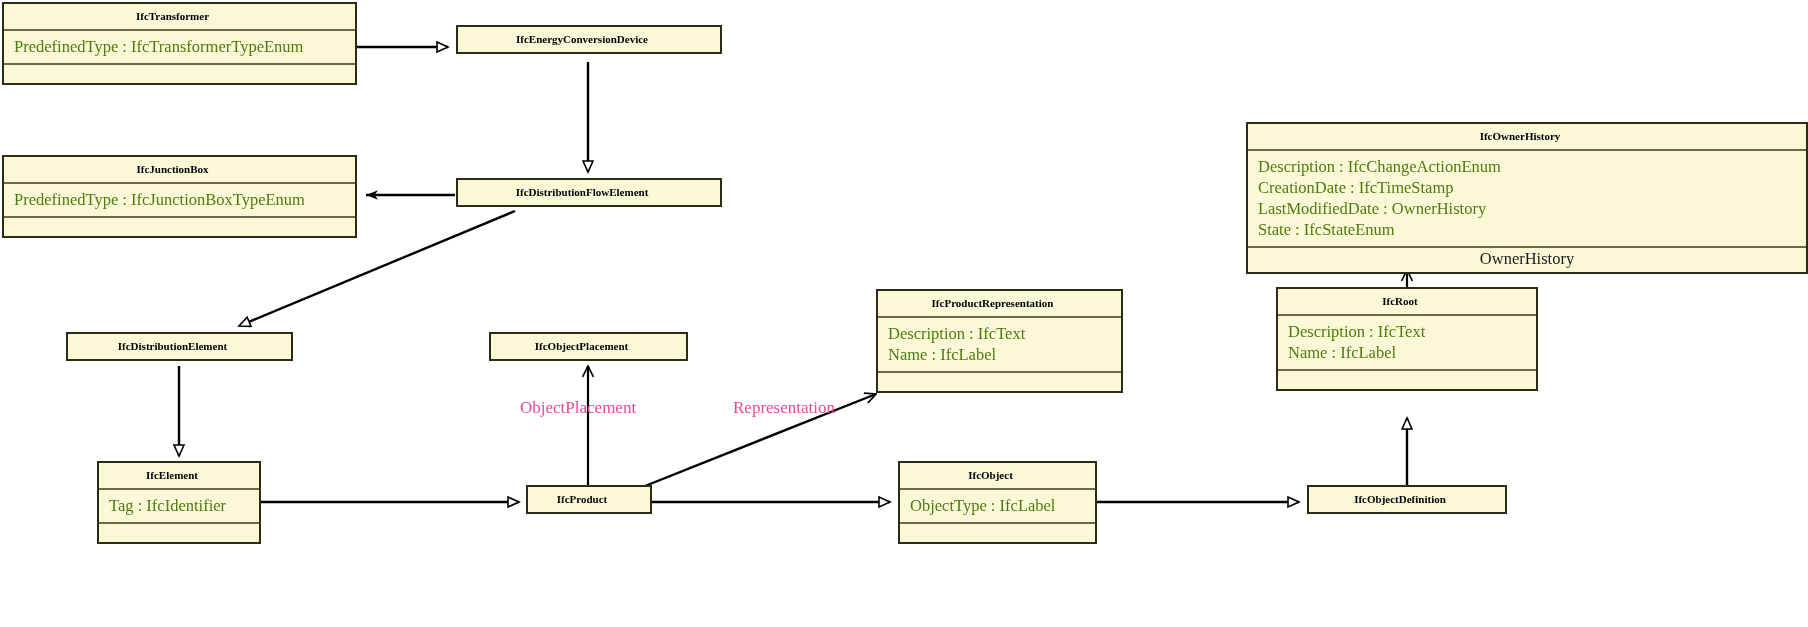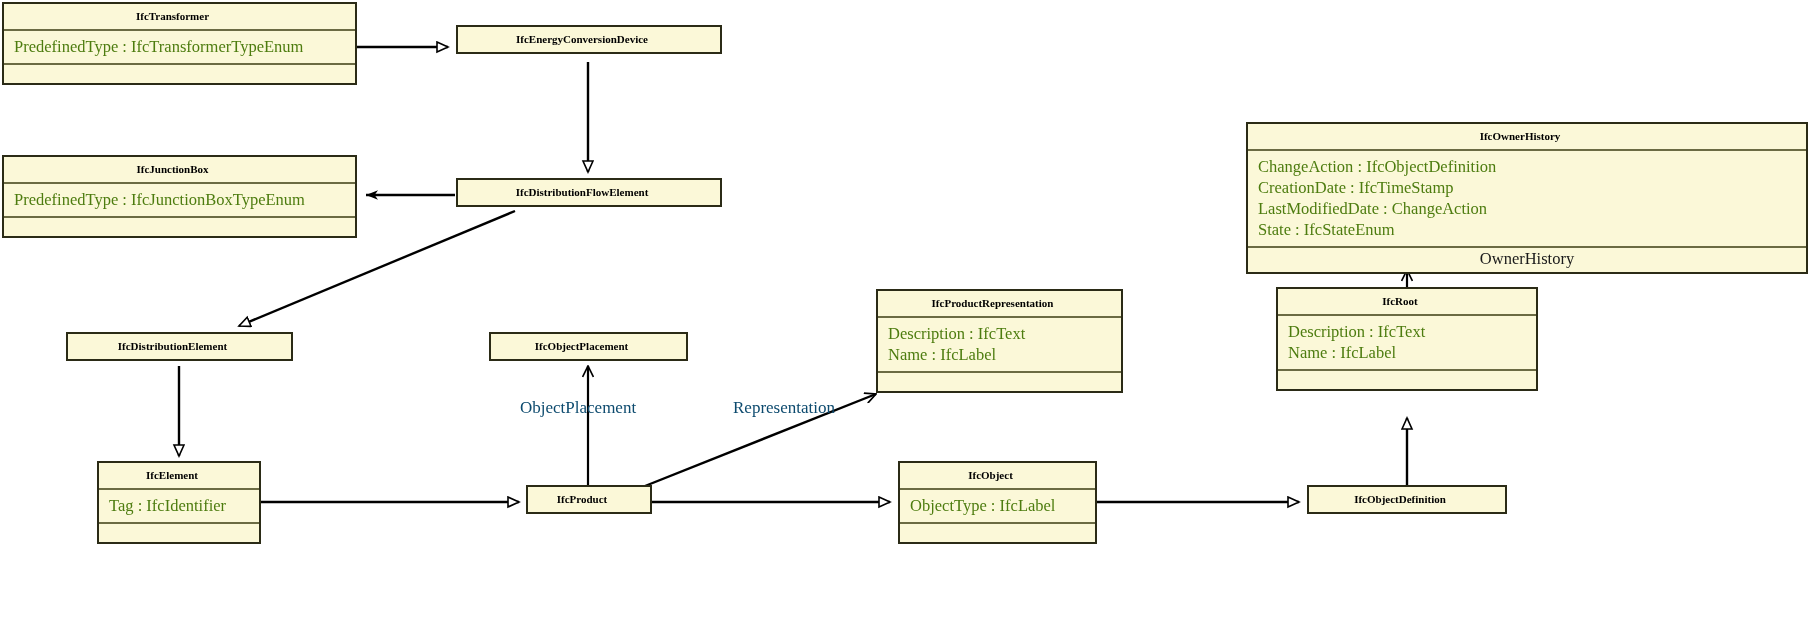--- a/index.html
+++ b/index.html
@@ -54,21 +54,21 @@
   .cls-foot{
     text-align:center;
     font-size:16.5px;
     padding:1px 8px 3px 8px;
     color:#1a1a1a;
     white-space:nowrap;
   }
   .edge-label{
     position:absolute;
     font-size:17px;
-    color:#0c4a6e;
+    color:#ec4899;
     white-space:nowrap;
     z-index:6;
     background:transparent;
   }
 </style>
 </head>
 <body>
 
 <div id="canvas">
 
@@ -159,23 +159,23 @@
   </div>
 
   <div class="uml-class" style="left:456px; top:178px; width:266px;">
     <div class="cls-title">IfcDistributionFlowElement</div>
   </div>
 
   <div class="uml-class" style="left:1246px; top:122px; width:562px;">
     <div class="cls-title">IfcOwnerHistory</div>
     <div class="cls-sep"></div>
     <div class="cls-attrs">
-      <span class="attr">ChangeAction : IfcObjectDefinition</span>
+      <span class="attr">Description : IfcChangeActionEnum</span>
       <span class="attr">CreationDate : IfcTimeStamp</span>
-      <span class="attr">LastModifiedDate : ChangeAction</span>
+      <span class="attr">LastModifiedDate : OwnerHistory</span>
       <span class="attr">State : IfcStateEnum</span>
     </div>
     <div class="cls-sep"></div>
     <div class="cls-foot">OwnerHistory</div>
   </div>
 
   <div class="uml-class" style="left:876px; top:289px; width:247px;">
     <div class="cls-title">IfcProductRepresentation</div>
     <div class="cls-sep"></div>
     <div class="cls-attrs">

